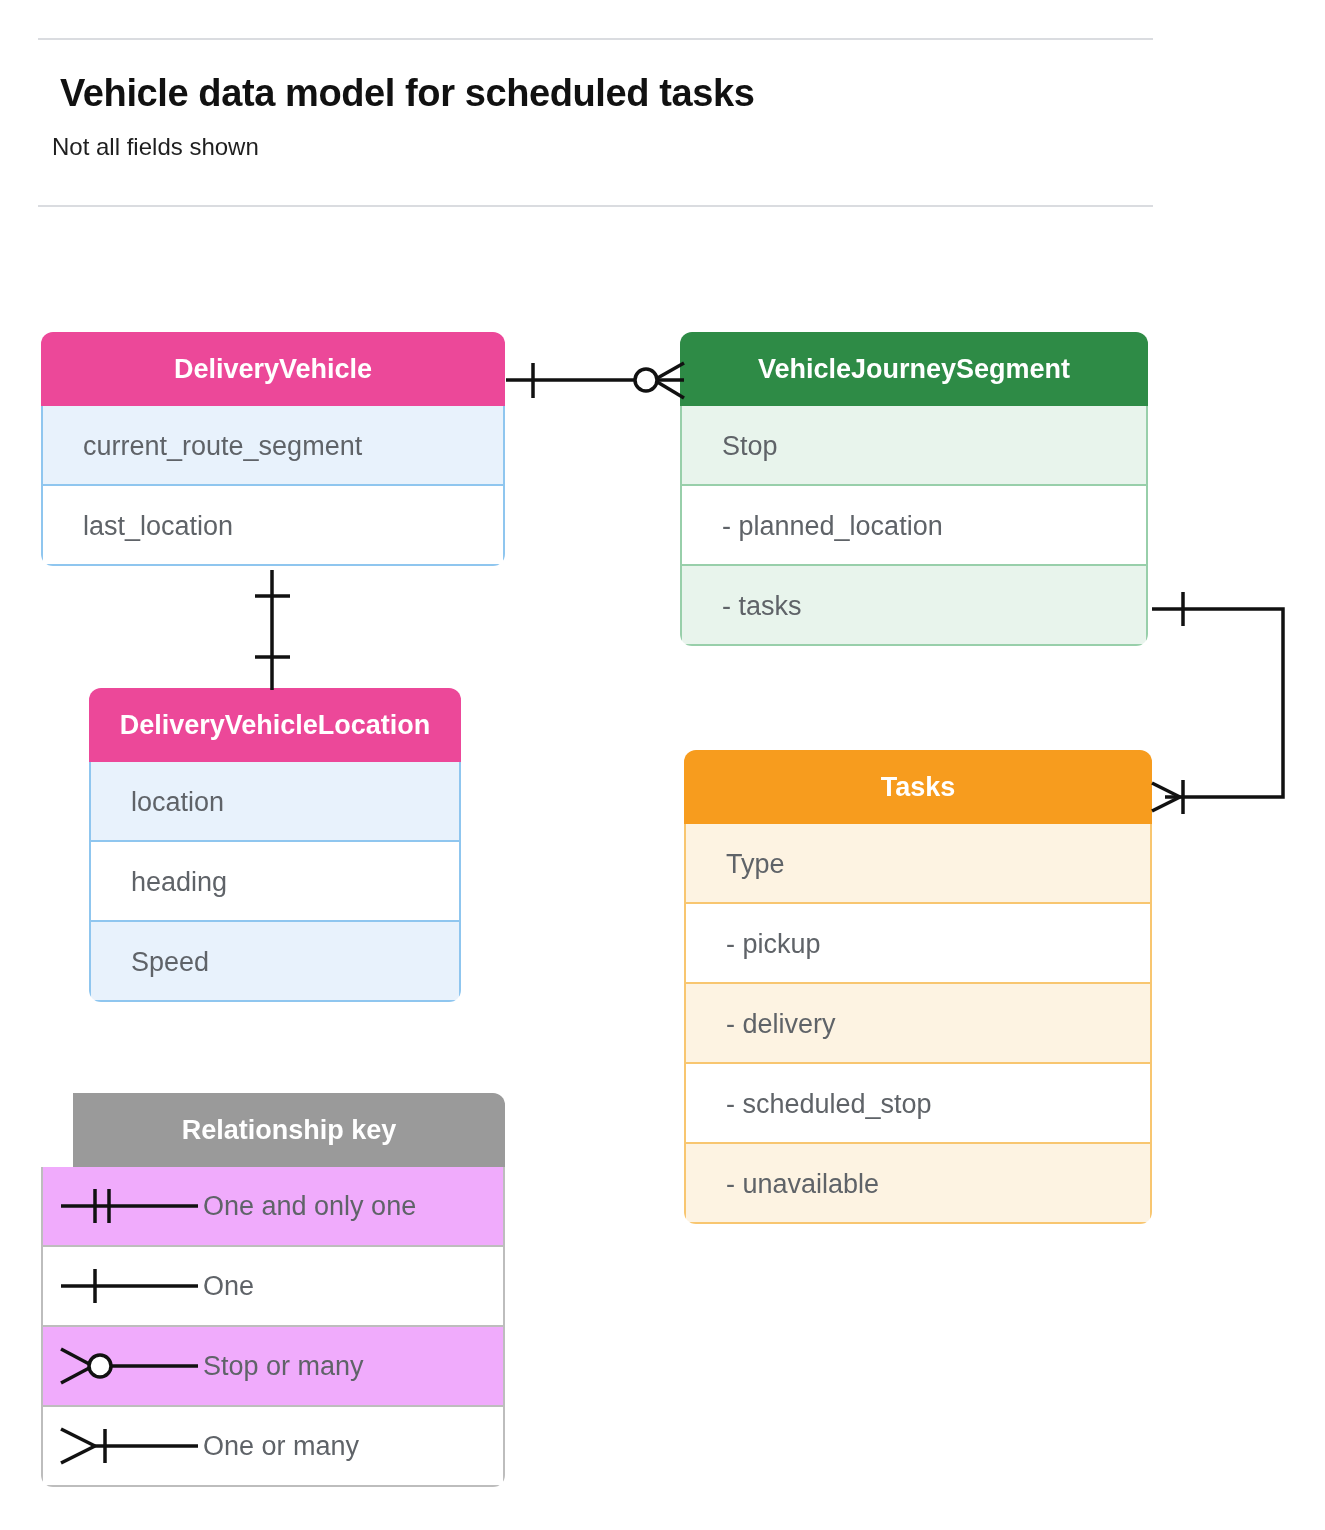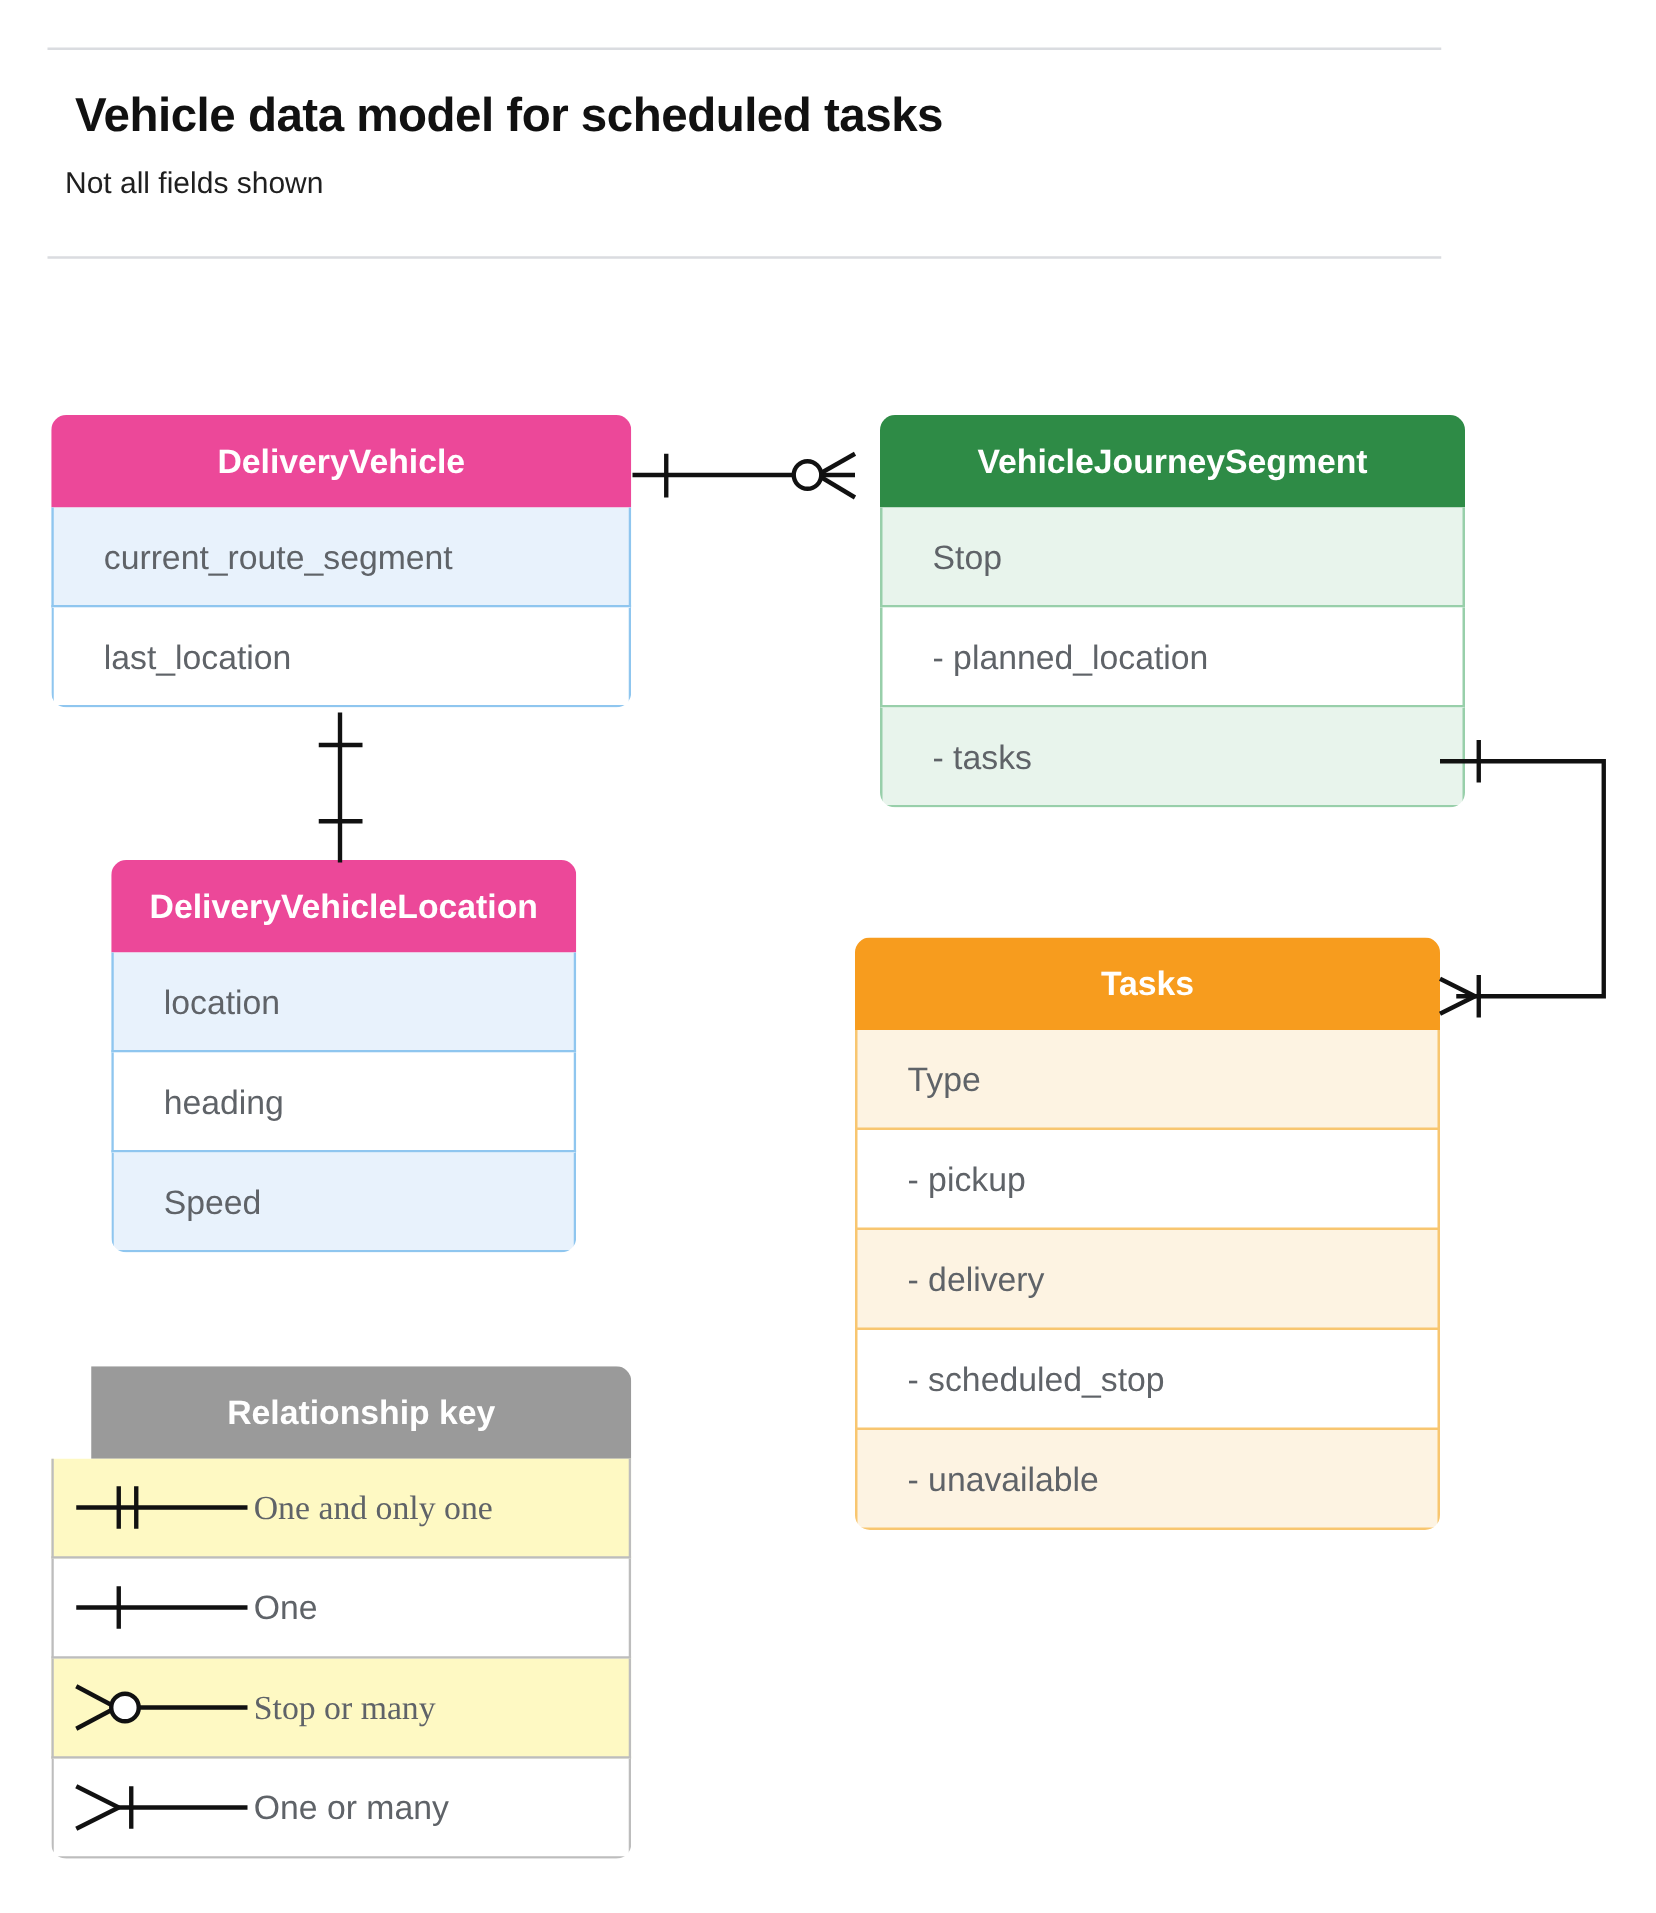--- a/index.html
+++ b/index.html
@@ -90,26 +90,26 @@
 
   
   .t-orange .entity-title { background: #f79c1e; }
   .t-orange .entity-row   { border-color: #f8c670; }
   .t-orange .entity-row.alt  { background: #fdf3e2; }
   .t-orange .entity-row.plain{ background: #ffffff; }
 
   
   .t-gray  .entity-title { background: #9a9a9a; margin-left: 32px; }
   .t-gray  .entity-row   { border-color: #bdbdbd; }
-  .t-gray  .entity-row.alt  { background: #fef9c3; font-family: Liberation Serif, serif; }
+  .t-gray  .entity-row.alt  { background: #f0abfc; }
   .t-gray  .entity-row.plain{ background: #ffffff; }
 
   
   #ent-delivery-vehicle          { left: 41px;  top: 332px;  width: 464px; }
-  #ent-vehicle-journey-segment   { left: 704px; top: 332px;  width: 468px; }
+  #ent-vehicle-journey-segment   { left: 680px; top: 332px;  width: 468px; }
   #ent-delivery-vehicle-location { left: 41px;  top: 688px;  width: 372px; margin-left: 48px; }
   #ent-tasks                     { left: 684px; top: 750px;  width: 468px; }
   #legend                        { left: 41px;  top: 1093px; width: 464px; }
 
   
   .legend-row {
     display: flex;
     align-items: center;
     padding-left: 0;
   }

